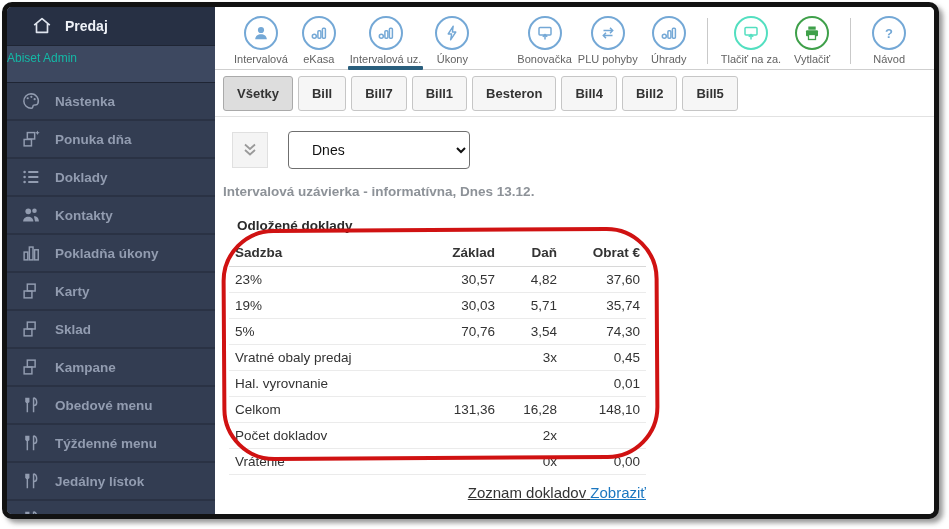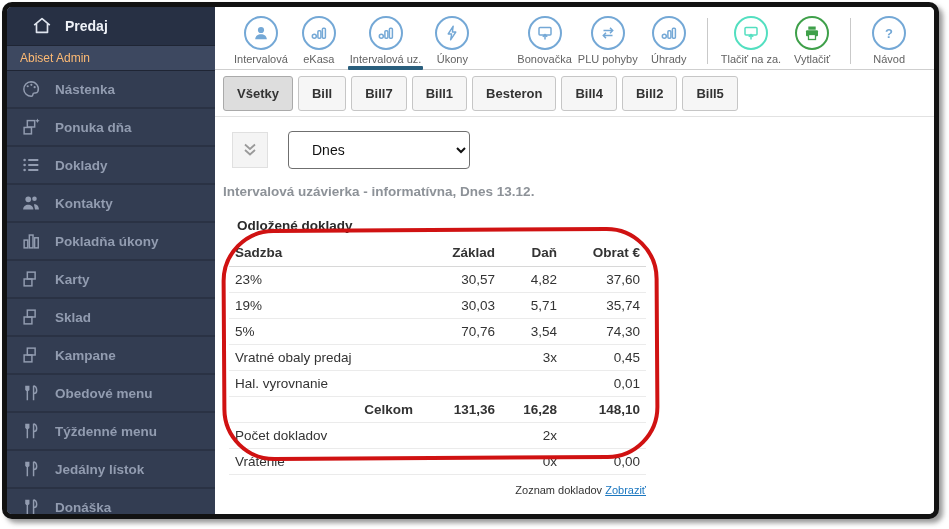--- a/index.html
+++ b/index.html
@@ -13,22 +13,22 @@
   }
 
   
   .sidebar { width:208px; flex:0 0 208px; background:#323c50; overflow:hidden; }
   .side-header {
     height:38px; background:#273044; display:flex; align-items:center; gap:12px;
     padding-left:24px; color:#eef1f7; font-weight:bold; font-size:14px;
   }
   .side-header .ic { color:#dfe4ee; }
   .side-account {
-    height:26px; background:#3d4860; color:#fdba74; font-size:12px;
-    line-height:25px; padding-left:13px;
+    height:38px; background:#3d4860; color:#14b8a6; font-size:12px;
+    line-height:25px; padding-left:0;
     border-top:1px solid #1f2534; border-bottom:1px solid #1f2534;
   }
   .side-item {
     height:38px; display:flex; align-items:center; gap:13px; padding-left:13px;
     color:#929cb0; font-weight:bold; font-size:13.5px;
     border-bottom:2px solid #2a3244; background:#333d52; cursor:pointer;text-align:center;
   }
   .side-item .ic { color:#929cb0; }
   .ic { display:inline-flex; width:22px; height:22px; align-items:center; justify-content:center; flex:0 0 22px; }
   .ic svg { width:22px; height:22px; }
@@ -77,23 +77,23 @@
   .section-title { margin:19px 0 0 22px; color:#2b2b2b; font-weight:bold; font-size:13.5px; }
 
   table.report { border-collapse:collapse; margin:7px 0 0 14px; width:417px; font-size:13.5px; color:#333; }
   table.report th { font-weight:bold; text-align:left; padding:5px 6px 6px 6px; border-bottom:1px solid #d8d8d8; }
   table.report td { padding:5px 6px; border-bottom:1px solid #ebebeb; }
   table.report th.num, table.report td.num { text-align:right; }
   table.report col.c0 { width:190px; }
   table.report col.c1 { width:82px; }
   table.report col.c2 { width:62px; }
   table.report col.c3 { width:83px; }
-  table.report tr.bold td { font-weight:bold;text-align:right; }
-
-  .footer-line { width:417px; margin:9px 0 0 14px; text-align:right; font-size:11px; color:#333; }
+  table.report tr.bold td { font-weight:normal; }
+
+  .footer-line { width:417px; margin:9px 0 0 14px; text-align:right; font-size:15px; color:#333;text-decoration:underline; }
   .footer-line a { color:#1b77c0; text-decoration:underline; cursor:pointer; }
 
   .annotation-oval {
     position:absolute; left:7px; top:221px; width:437px; height:232px;
     border:4px solid #d01212; border-radius:52px;
     transform:rotate(-0.35deg); pointer-events:none; z-index:5;
   }
 </style>
 </head>
 <body>

